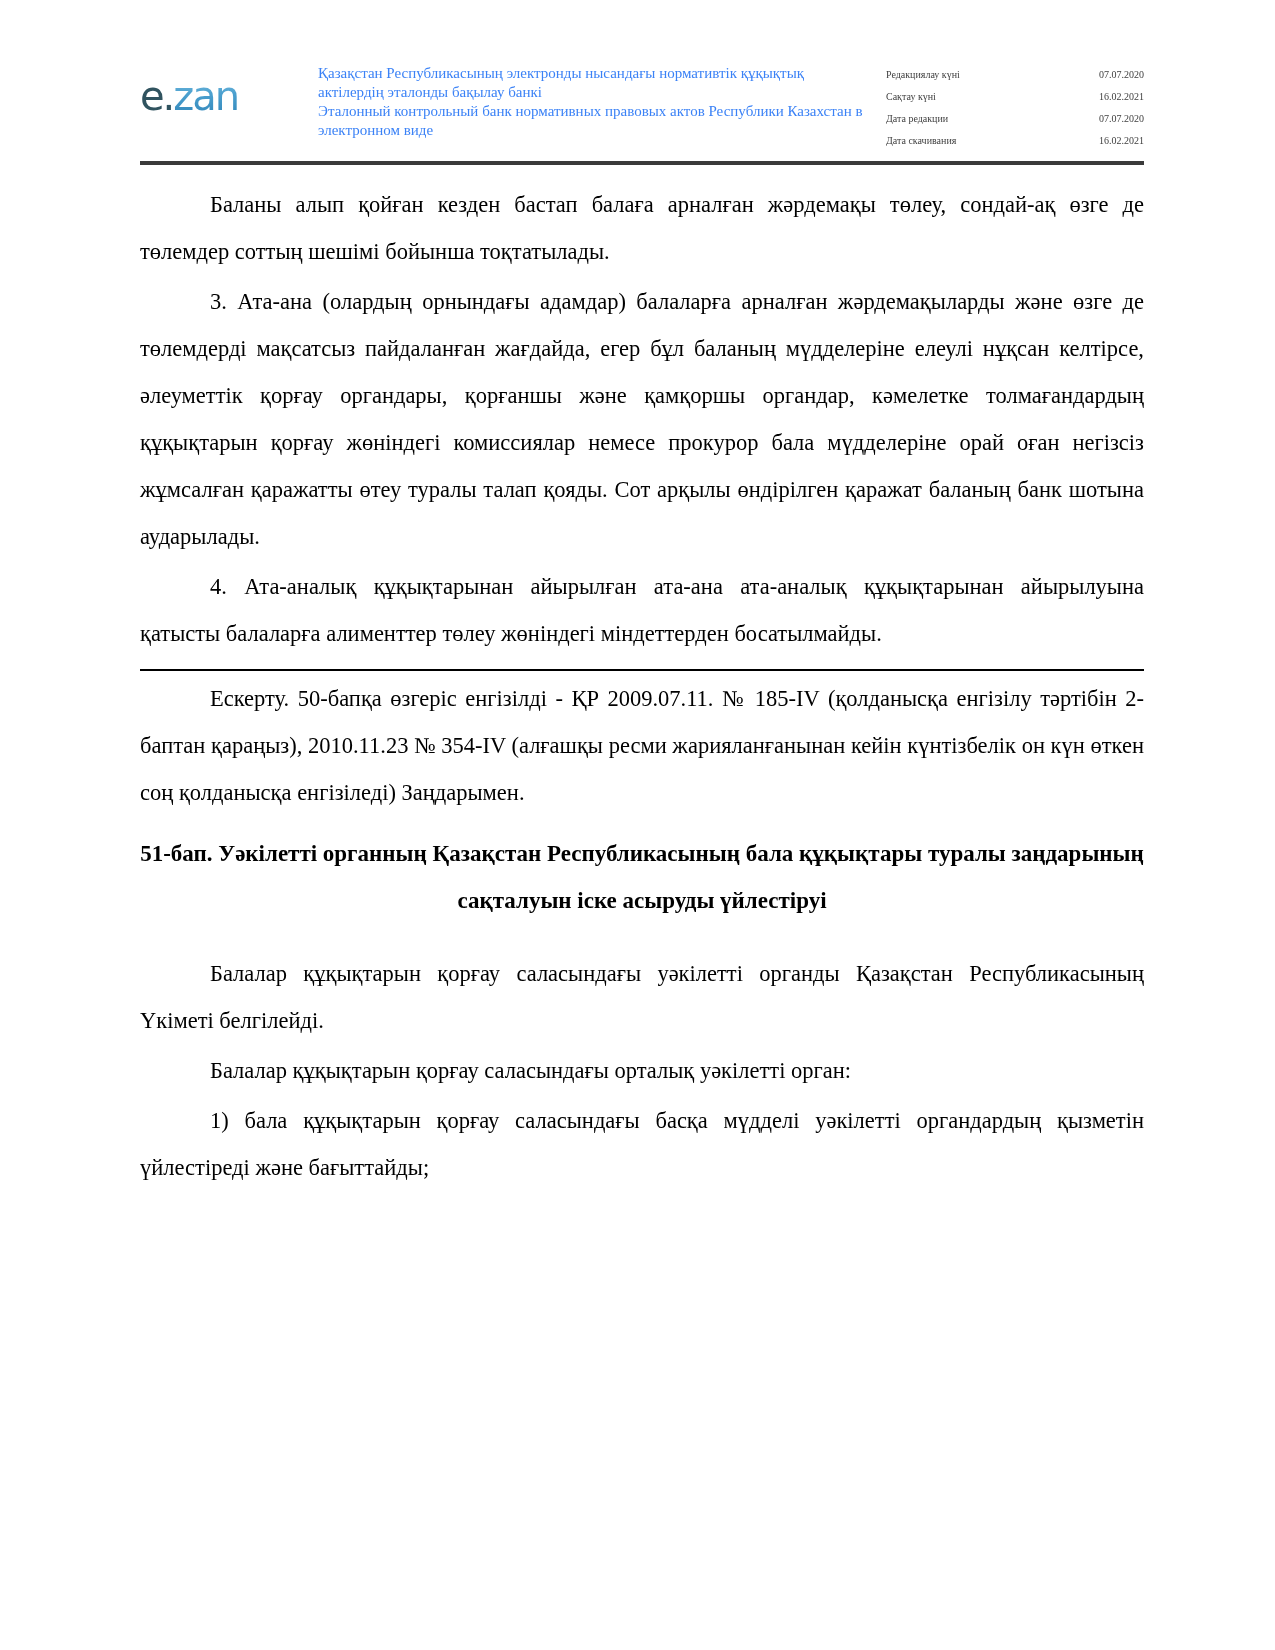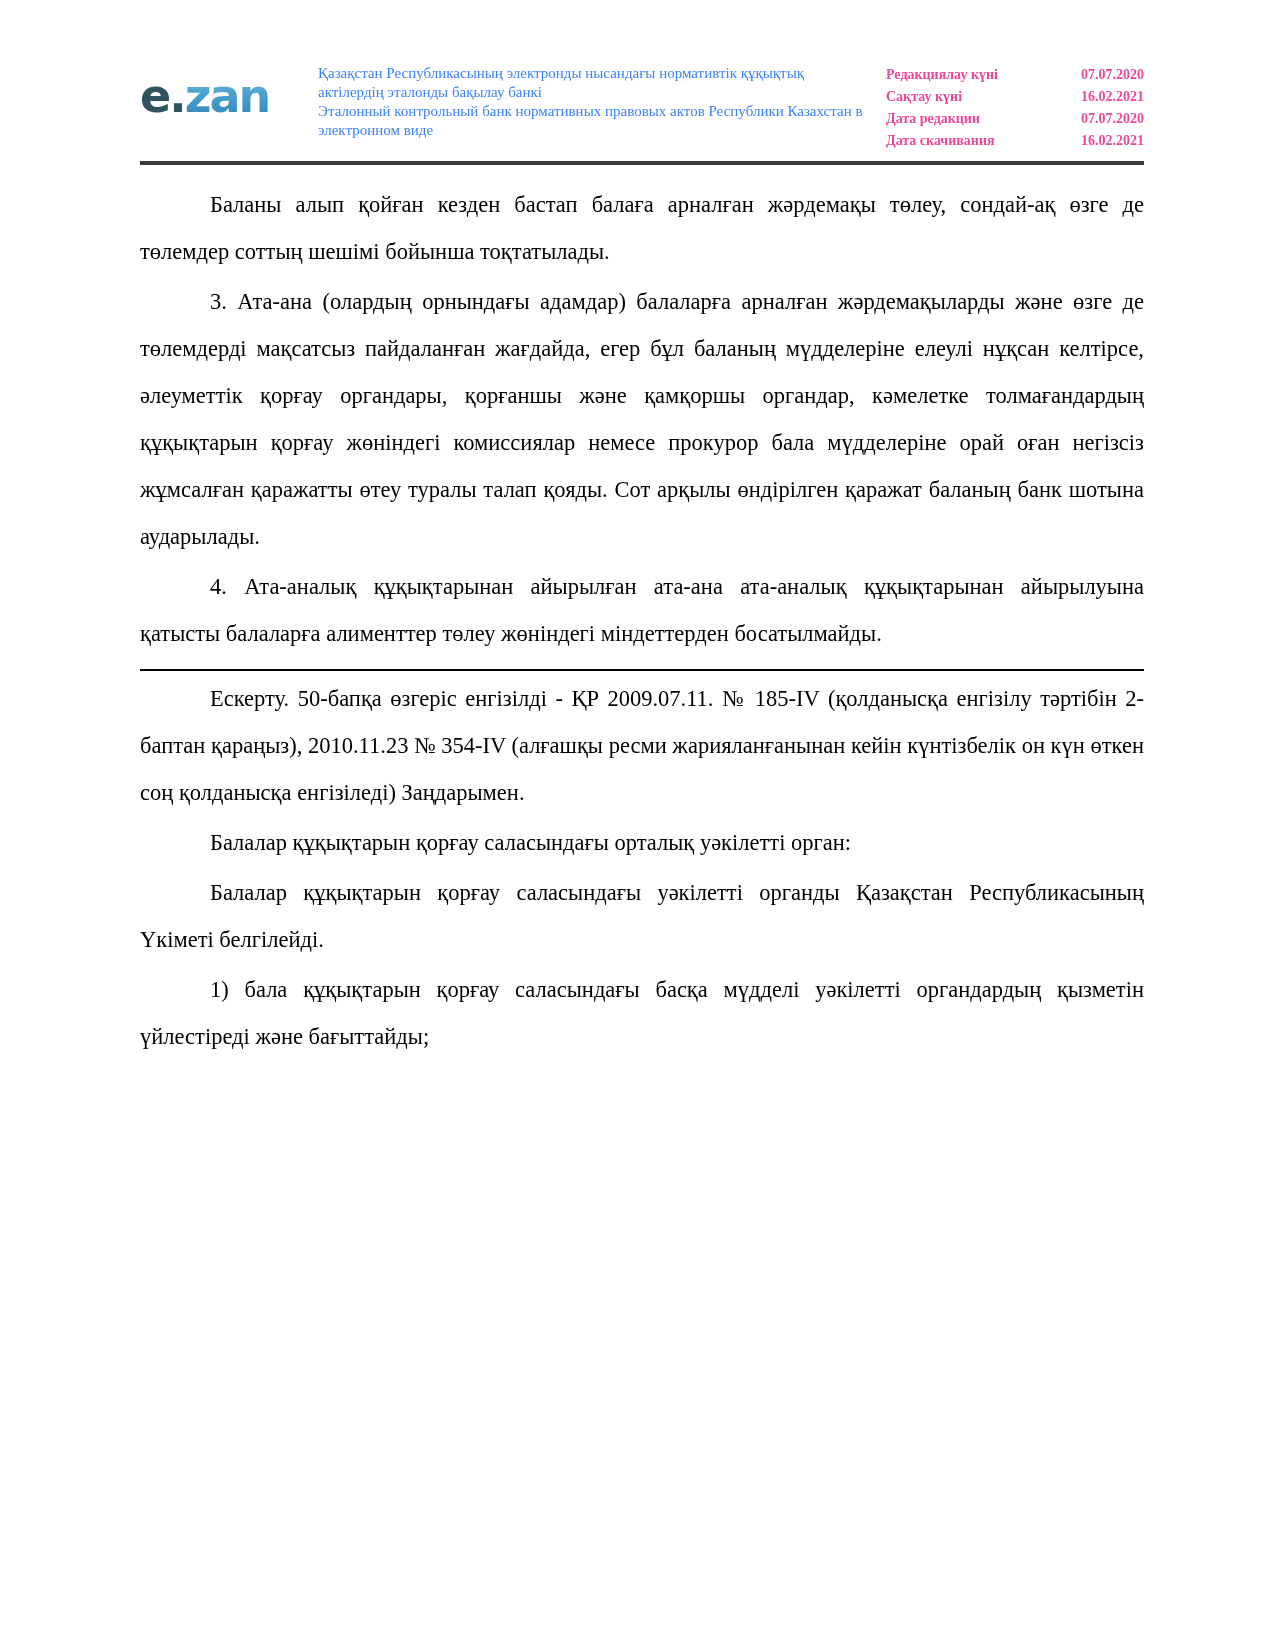--- a/index.html
+++ b/index.html
@@ -21,22 +21,22 @@
   
   .hdr {
     display: flex;
     align-items: flex-start;
     width: 100%;
   }
   .logo {
     width: 178px;
     flex: 0 0 178px;
     font-family: "DejaVu Sans", sans-serif;
-    font-weight: bold;
-    font-size: 46px;
+    font-weight: normal;
+    font-size: 40px;
     line-height: 60px;
     letter-spacing: -2px;
     padding-top: 8px;
   }
   .logo-e { color: #30535f; }
   .logo-zan {
     background: linear-gradient(180deg, #86c6e4 0%, #4ba0cf 45%, #2f84b8 100%);
     -webkit-background-clip: text;
     background-clip: text;
     -webkit-text-fill-color: transparent;
@@ -47,24 +47,23 @@
     padding-top: 6px;
     font-size: 15px;
     line-height: 19px;
     color: #3b82f6;
     max-width: 545px;
   }
   .hdr-meta {
     flex: 0 0 258px;
     margin-left: auto;
     padding-top: 6px;
-    font-size: 14px;
+    font-size: 10px;
     line-height: 22px;
-    color: #ec4899;
-    font-weight: bold;
+    color: #404040;
   }
   .meta-row { display: flex; }
   .meta-label { flex: 1 1 auto; }
   .meta-value { flex: 0 0 86px; text-align: right; }
 
   .hdr-rule {
     margin-top: 9px;
     height: 4px;
     background: #3a3a3a;
     width: 100%;
@@ -135,19 +134,20 @@
 
   <main class="doc-body">
     <p>Баланы алып қойған кезден бастап балаға арналған жәрдемақы төлеу, сондай-ақ өзге де төлемдер соттың шешімі бойынша тоқтатылады.</p>
     <p>3. Ата-ана (олардың орнындағы адамдар) балаларға арналған жәрдемақыларды және өзге де төлемдерді мақсатсыз пайдаланған жағдайда, егер бұл баланың мүдделеріне елеулі нұқсан келтірсе, әлеуметтік қорғау органдары, қорғаншы және қамқоршы органдар, кәмелетке толмағандардың құқықтарын қорғау жөніндегі комиссиялар немесе прокурор бала мүдделеріне орай оған негізсіз жұмсалған қаражатты өтеу туралы талап қояды. Сот арқылы өндірілген қаражат баланың банк шотына аударылады.</p>
     <p>4. Ата-аналық құқықтарынан айырылған ата-ана ата-аналық құқықтарынан айырылуына қатысты балаларға алименттер төлеу жөніндегі міндеттерден босатылмайды.</p>
 
     <div class="thin-rule"></div>
 
     <p class="note">Ескерту. 50-бапқа өзгеріс енгізілді - ҚР 2009.07.11. № 185-IV (қолданысқа енгізілу тәртібін 2-баптан қараңыз), 2010.11.23 № 354-IV (алғашқы ресми жарияланғанынан кейін күнтізбелік он күн өткен соң қолданысқа енгізіледі) Заңдарымен.</p>
 
+    <h2 class="article-heading">51-бап. Уәкілетті органның Қазақстан Республикасының бала құқықтары туралы заңдарының сақталуын іске асыруды үйлестіруі</h2>
 
+    <p>Балалар құқықтарын қорғау саласындағы уәкілетті органды Қазақстан Республикасының Үкіметі белгілейді.</p>
     <p>Балалар құқықтарын қорғау саласындағы орталық уәкілетті орган:</p>
-    <p>Балалар құқықтарын қорғау саласындағы уәкілетті органды Қазақстан Республикасының Үкіметі белгілейді.</p>
     <p>1) бала құқықтарын қорғау саласындағы басқа мүдделі уәкілетті органдардың қызметін үйлестіреді және бағыттайды;</p>
   </main>
 
 </div>
 
 </body></html>

